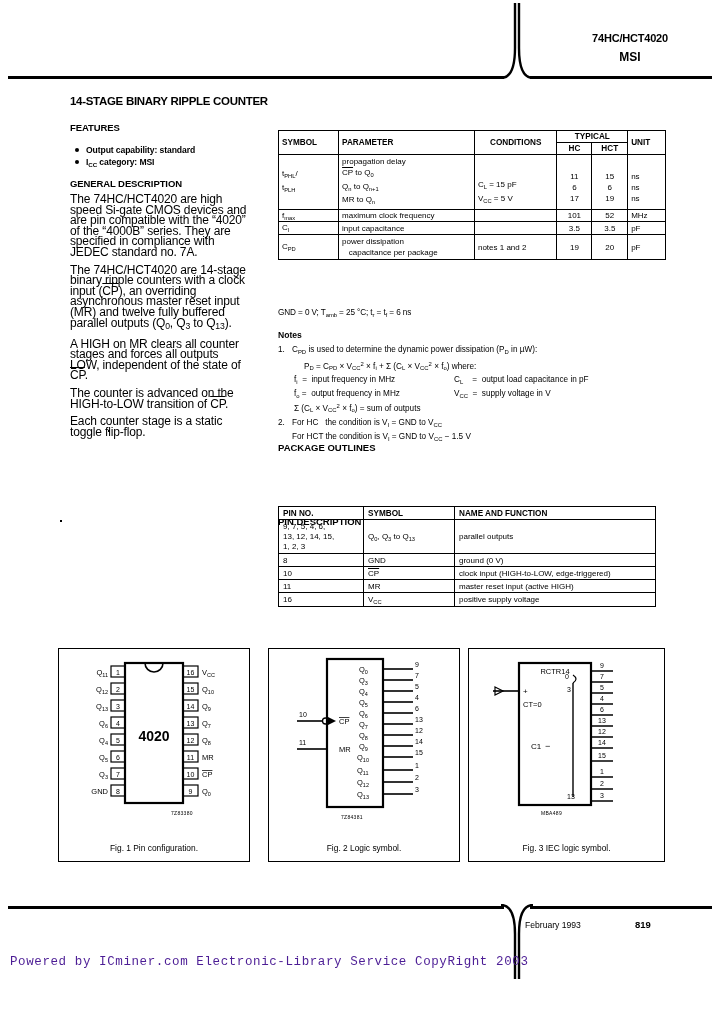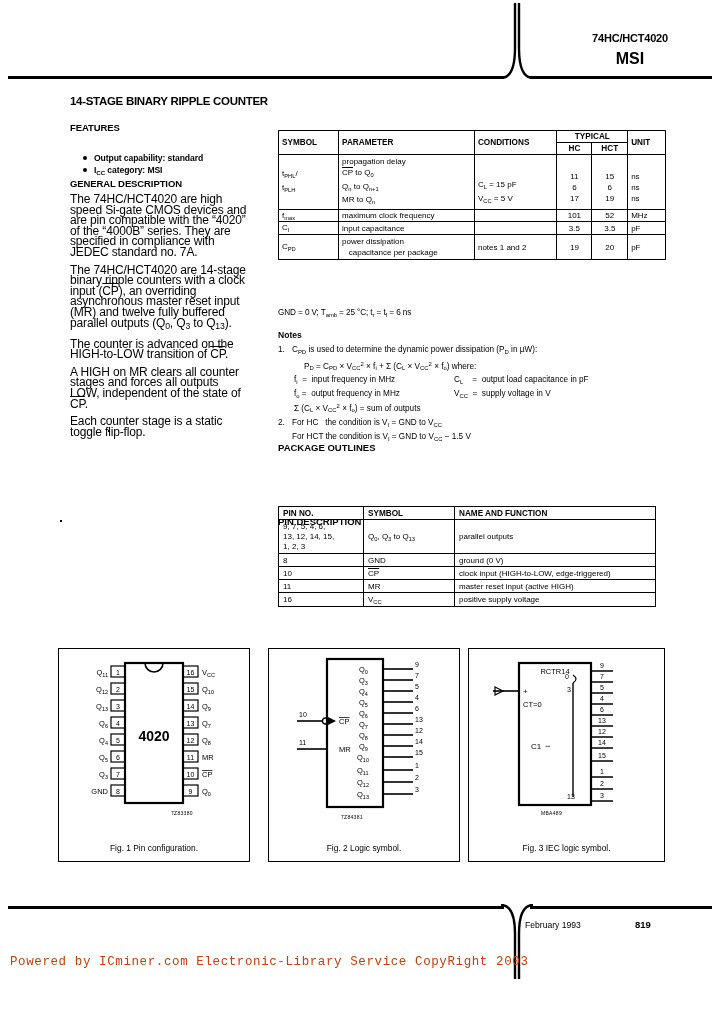--- a/index.html
+++ b/index.html
@@ -46,21 +46,21 @@
     text-align: center;
     font-size: 11px;
     font-weight: bold;
     letter-spacing: -0.2px;
   }
   .hdr-sub {
     position: absolute;
     left: 540px; top: 50px;
     width: 180px;
     text-align: center;
-    font-size: 16px;
+    font-size: 12px;
     font-weight: bold;
   }
 
   
   .maintitle {
     position: absolute;
     left: 70px; top: 95px;
     font-size: 11.5px;
     font-weight: bold;
     letter-spacing: -0.3px;
@@ -70,21 +70,21 @@
   .sec-head {
     font-size: 9.5px;
     font-weight: bold;
     letter-spacing: -0.1px;
   }
   #features-head { position: absolute; left: 70px; top: 122px; }
   .feat-list {
     position: absolute;
     left: 70px; top: 140px;
     width: 190px;
-    margin: 12px; padding: 0;
+    margin: 4px; padding: 0;
     list-style: none;
   }
   .feat-list li {
     font-size: 8.6px;
     font-weight: bold;
     line-height: 12px;
     padding-left: 12px;
     position: relative;
     letter-spacing: -0.1px;
   }
@@ -124,21 +124,21 @@
     border: 1px solid #000;
     padding: 1px 3px;
     vertical-align: middle;
     font-weight: normal;
     text-align: left;
   }
   .ac-table th { font-weight: bold; font-size: 8.2px; }
   .c-ctr { text-align: center !important; }
   .ac-table .sym { width: 58px; }
   .ac-table .par { width: 150px; }
-  .ac-table .cond { width: 82px; }
+  .ac-table .cond { width: 82px; text-align: center; }
   .ac-table .hc, .ac-table .hct { width: 32px; }
   .ac-table .unit { width: 34px; }
   .multi { line-height: 11px; }
   .tbl-note {
     position: absolute;
     left: 278px; top: 308px;
     font-size: 8.2px;
     letter-spacing: -0.1px;
   }
 
@@ -233,21 +233,21 @@
     left: 635px; top: 919px;
     font-size: 9.5px;
     font-weight: bold;
   }
   .watermark {
     position: absolute;
     left: 10px; top: 955px;
     font-family: "Liberation Mono", monospace;
     font-size: 12.5px;
     letter-spacing: 0.6px;
-    color: #c2410c;
+    color: #4c1d95;
   }
   .speck {
     position: absolute;
     width: 2px; height: 2px;
     background: #000;
   }
 </style>
 </head>
 <body>
 
@@ -266,22 +266,22 @@
   <div class="sec-head" id="features-head">FEATURES</div>
   <ul class="feat-list">
     <li>Output capability: standard</li>
     <li>I<sub>CC</sub> category: MSI</li>
   </ul>
 
   <div class="sec-head" id="gendesc-head">GENERAL DESCRIPTION</div>
   <div class="gd-body">
     <p>The 74HC/HCT4020 are high speed Si-gate CMOS devices and are pin compatible with the “4020” of the “4000B” series. They are specified in compliance with JEDEC standard no.&nbsp;7A.</p>
     <p>The 74HC/HCT4020 are 14-stage binary ripple counters with a clock input (<span class="ovl">CP</span>), an overriding asynchronous master reset input (MR) and twelve fully buffered parallel outputs (Q<sub>0</sub>, Q<sub>3</sub> to Q<sub>13</sub>).</p>
+    <p>A HIGH on MR clears all counter stages and forces all outputs LOW, independent of the state of <span class="ovl">CP</span>.</p>
     <p>The counter is advanced on the HIGH-to-LOW transition of <span class="ovl">CP</span>.</p>
-    <p>A HIGH on MR clears all counter stages and forces all outputs LOW, independent of the state of <span class="ovl">CP</span>.</p>
     <p>Each counter stage is a static toggle flip-flop.</p>
   </div>
   <div class="speck" style="left:108px; top:430px;"></div>
   <div class="speck" style="left:60px; top:520px;"></div>
 
   <table class="ac-table">
     <tbody>
         <tr>
       <th class="sym" rowspan="2">SYMBOL</th>
       <th class="par" rowspan="2">PARAMETER</th>

